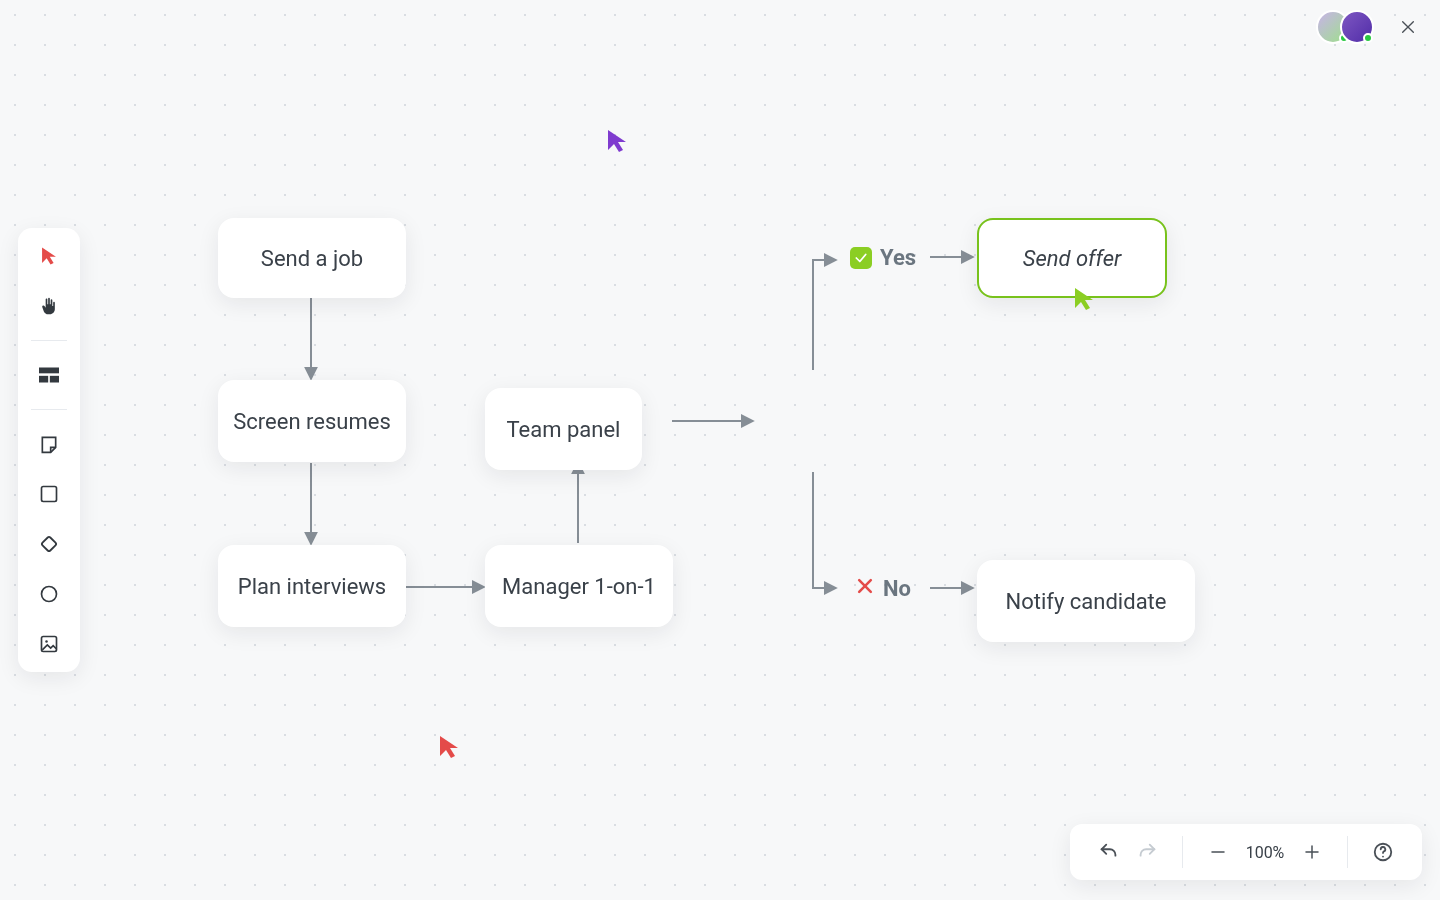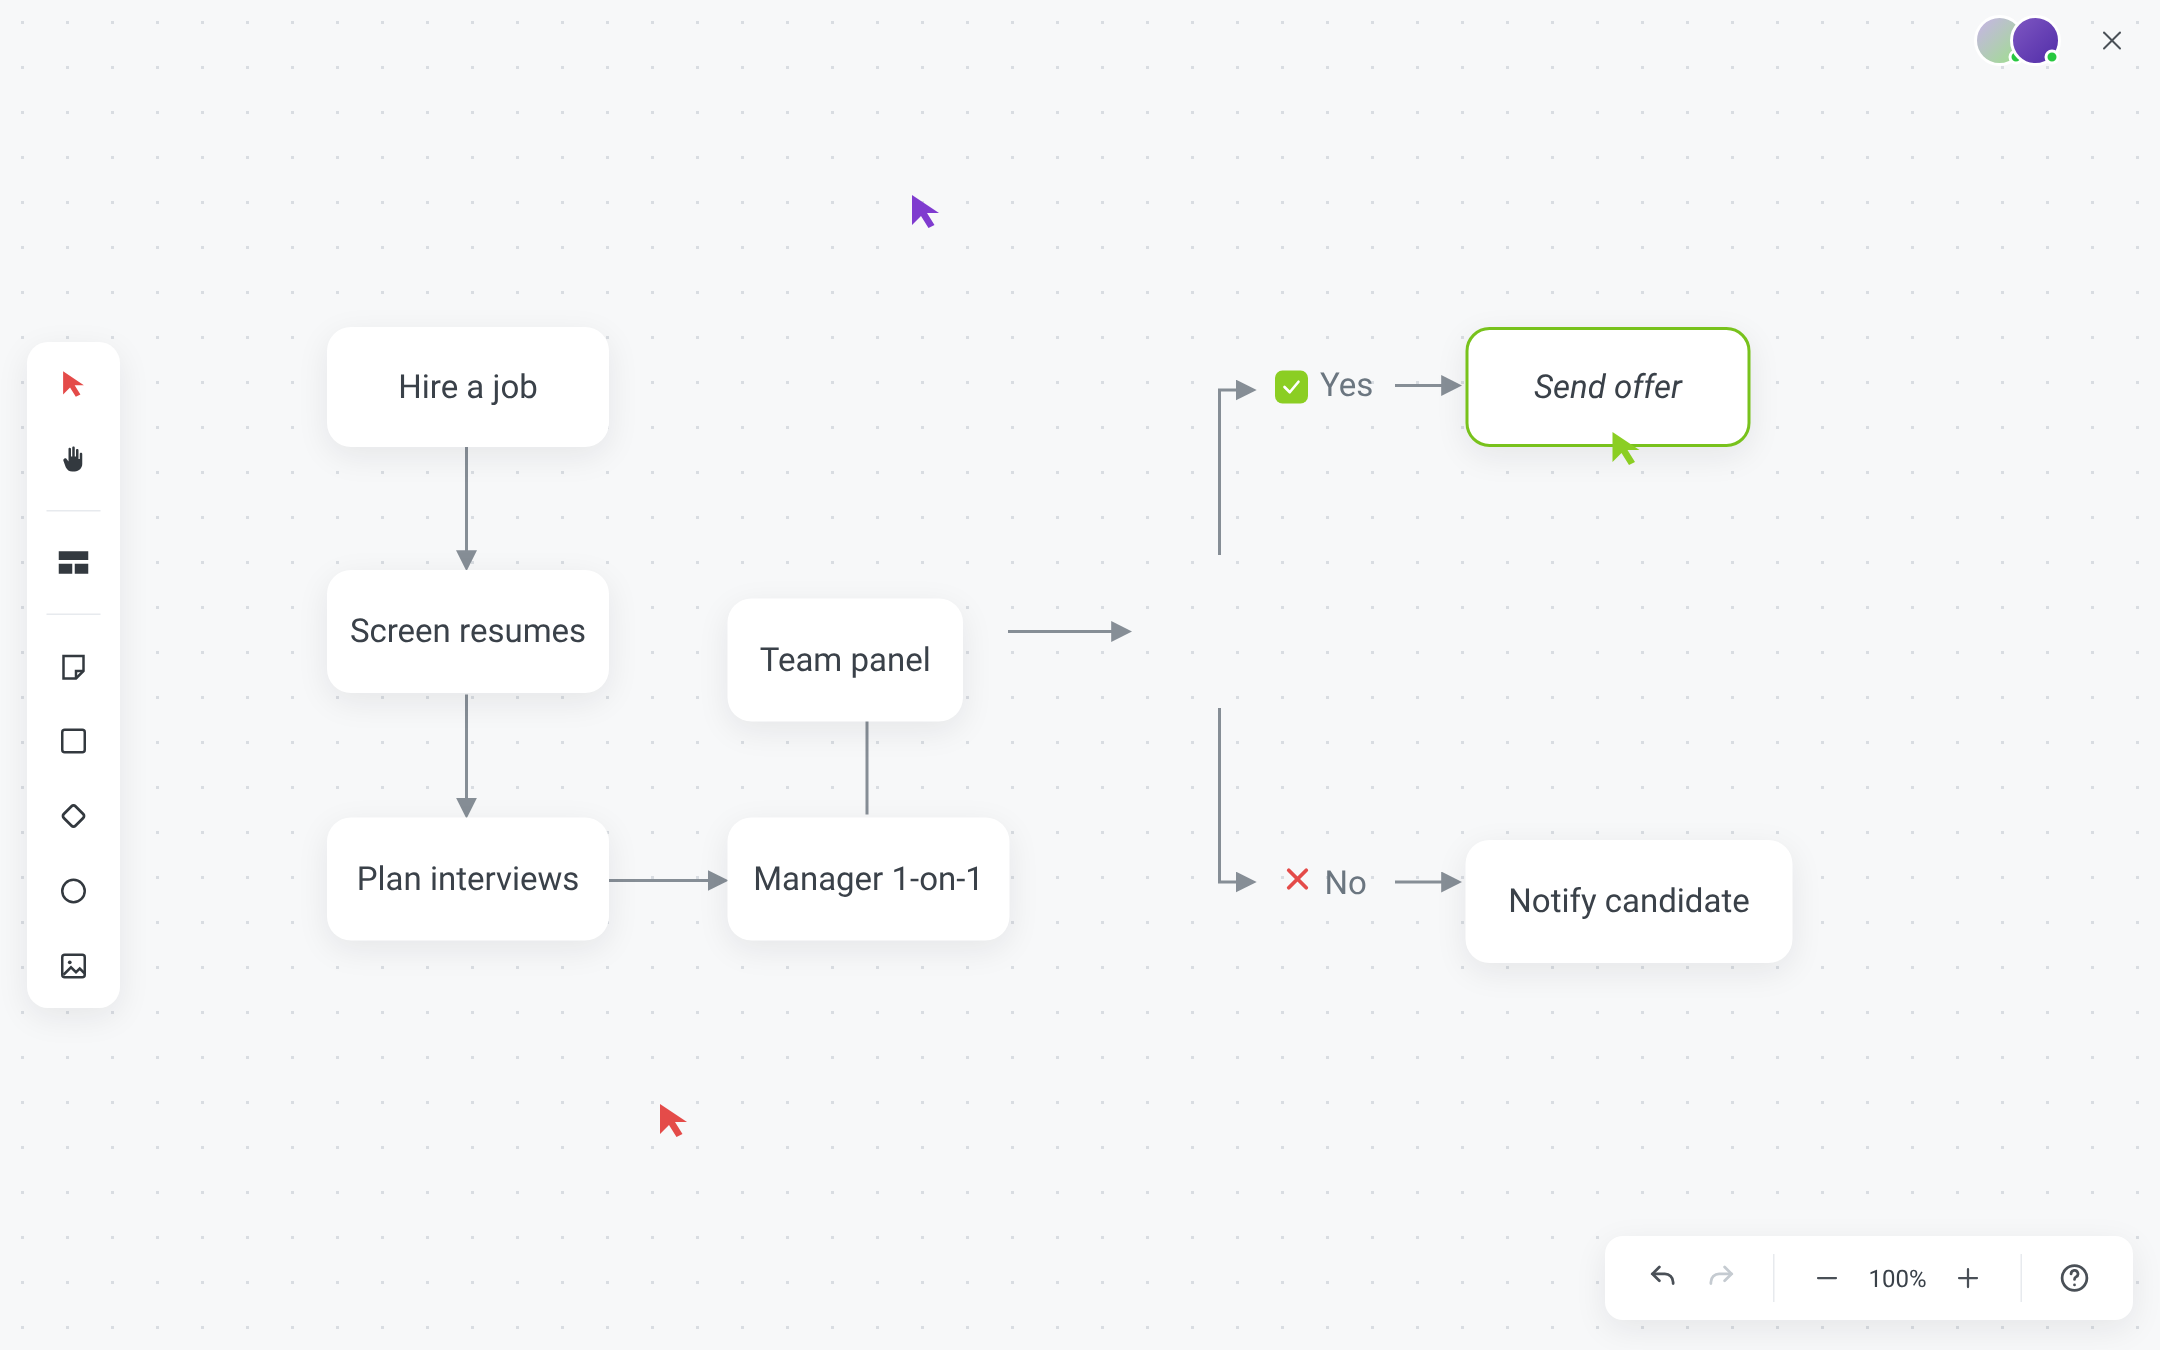--- a/index.html
+++ b/index.html
@@ -48,21 +48,21 @@
   .node{
     position:absolute;background:var(--panel);border-radius:16px;box-shadow:var(--shadow);
     display:flex;align-items:center;justify-content:center;font-size:22px;color:var(--ink);
   }
   .node.selected{border:2px solid var(--green);font-style:italic;}
   
   .diamond-wrap{position:absolute;display:flex;align-items:center;justify-content:center}
   .diamond{position:absolute;inset:0;transform:rotate(45deg);background:var(--panel);border-radius:14px;box-shadow:var(--shadow)}
   .diamond-label{position:relative;font-size:22px;color:var(--ink)}
   
-  .tag{position:absolute;display:flex;align-items:center;gap:8px;font-size:22px;color:var(--muted);font-weight:400}
+  .tag{position:absolute;display:flex;align-items:center;gap:8px;font-size:22px;color:var(--muted);font-weight:700}
   .tag .check{width:22px;height:22px;border-radius:5px;background:var(--greenFill);display:flex;align-items:center;justify-content:center}
   .tag .check svg{stroke:#fff}
   .tag .cross svg{stroke:var(--red)}
   
   svg.edges{position:absolute;inset:0;pointer-events:none}
   
   .rcursor{position:absolute;pointer-events:none}
   
   .topright{position:absolute;top:10px;right:18px;display:flex;align-items:center;gap:20px}
   .avatars{display:flex;align-items:center}
@@ -106,32 +106,32 @@
 
       <path d="M813 370 V 260 H 835" marker-end=""></path>
       <path d="M930 257 H 972"></path>
 
       <path d="M813 472 V 588 H 835" marker-end=""></path>
       <path d="M930 588 H 972"></path>
     </g>
   </svg>
 
   <div class="node" style="left:218px;top:218px;width:188px;height:80px">
-      <span>Hire a job</span>
+      <span>Send a job</span>
     </div>
   <div class="node" style="left:218px;top:380px;width:188px;height:82px">
       <span>Screen resumes</span>
     </div>
   <div class="node" style="left:218px;top:545px;width:188px;height:82px">
       <span>Plan interviews</span>
     </div>
   <div class="node" style="left:485px;top:545px;width:188px;height:82px">
       <span>Manager 1-on-1</span>
     </div>
-  <div class="node" style="left:485px;top:399px;width:157px;height:82px">
+  <div class="node" style="left:485px;top:388px;width:157px;height:82px">
       <span>Team panel</span>
     </div>
 
 
   <div class="node selected" style="left:977px;top:218px;width:190px;height:80px">
       <span>Send offer</span>
     </div>
   <div class="node" style="left:977px;top:560px;width:218px;height:82px">
       <span>Notify candidate</span>
     </div>

